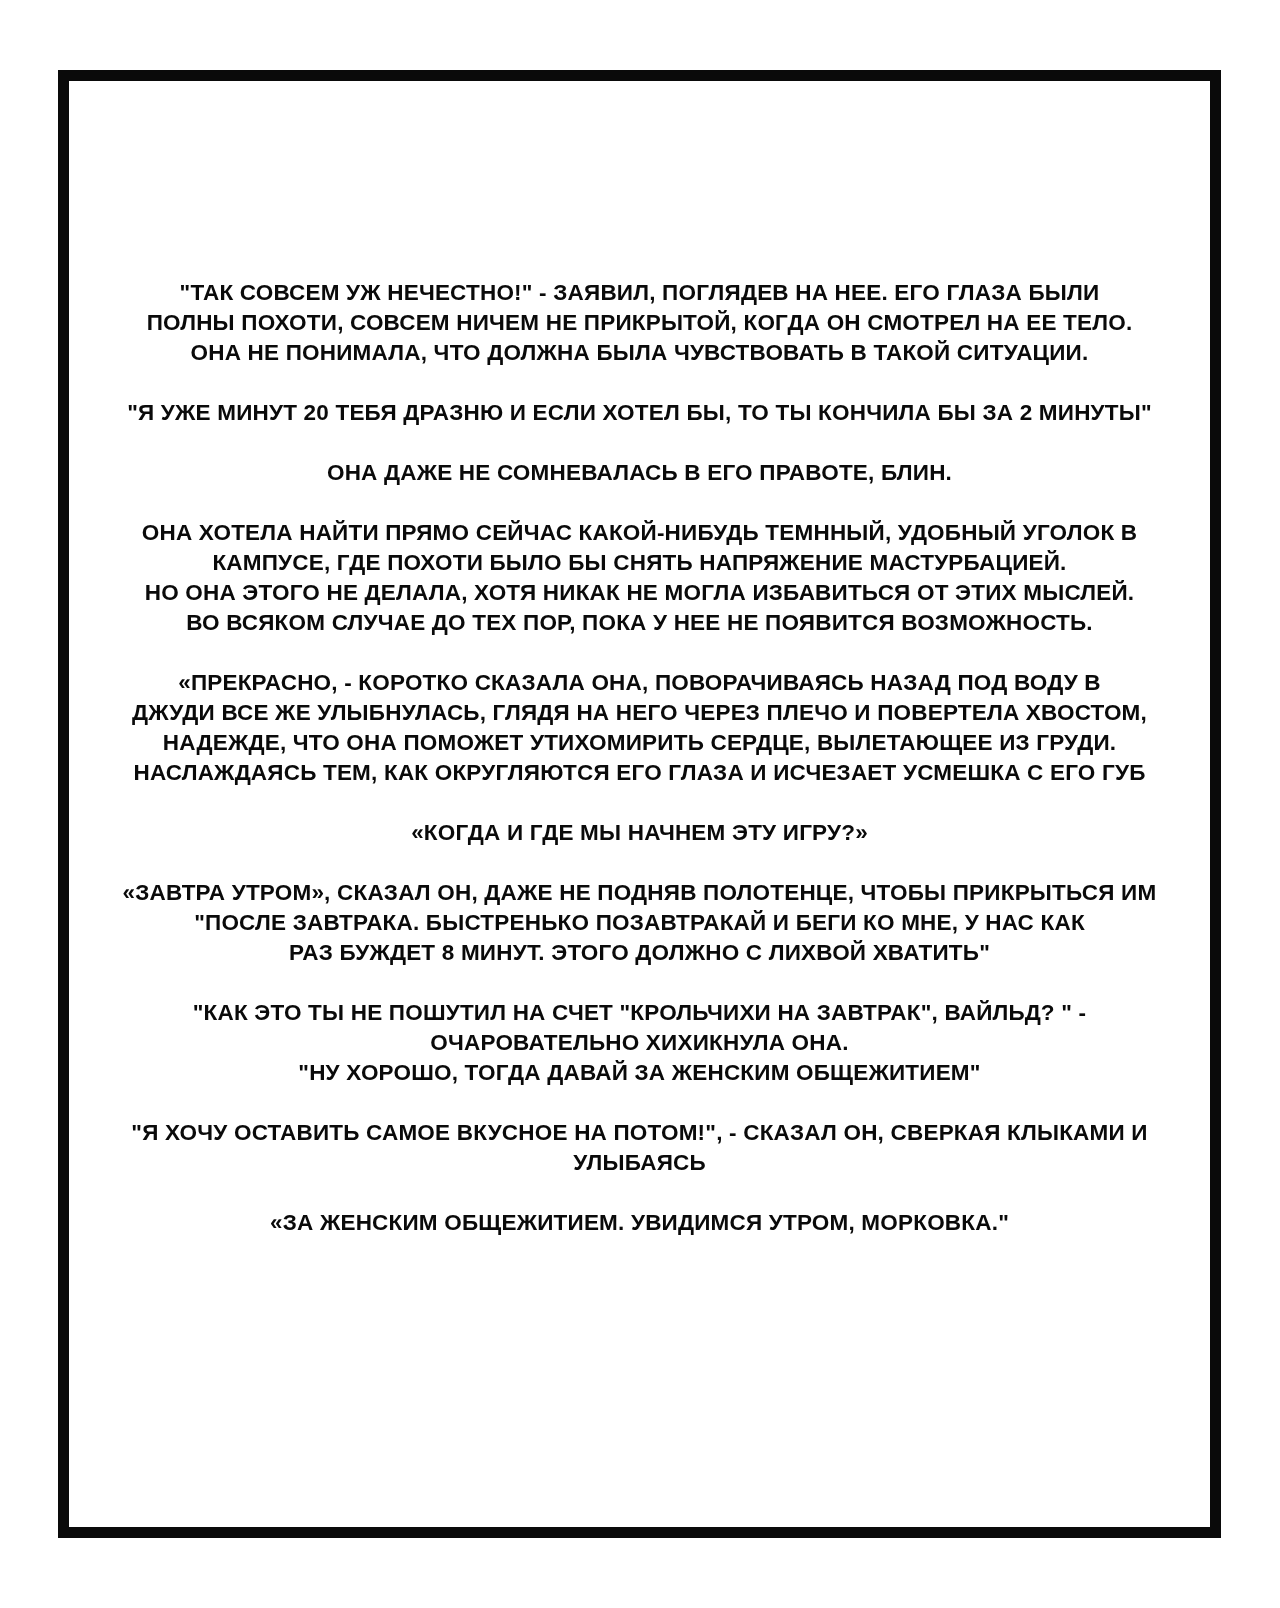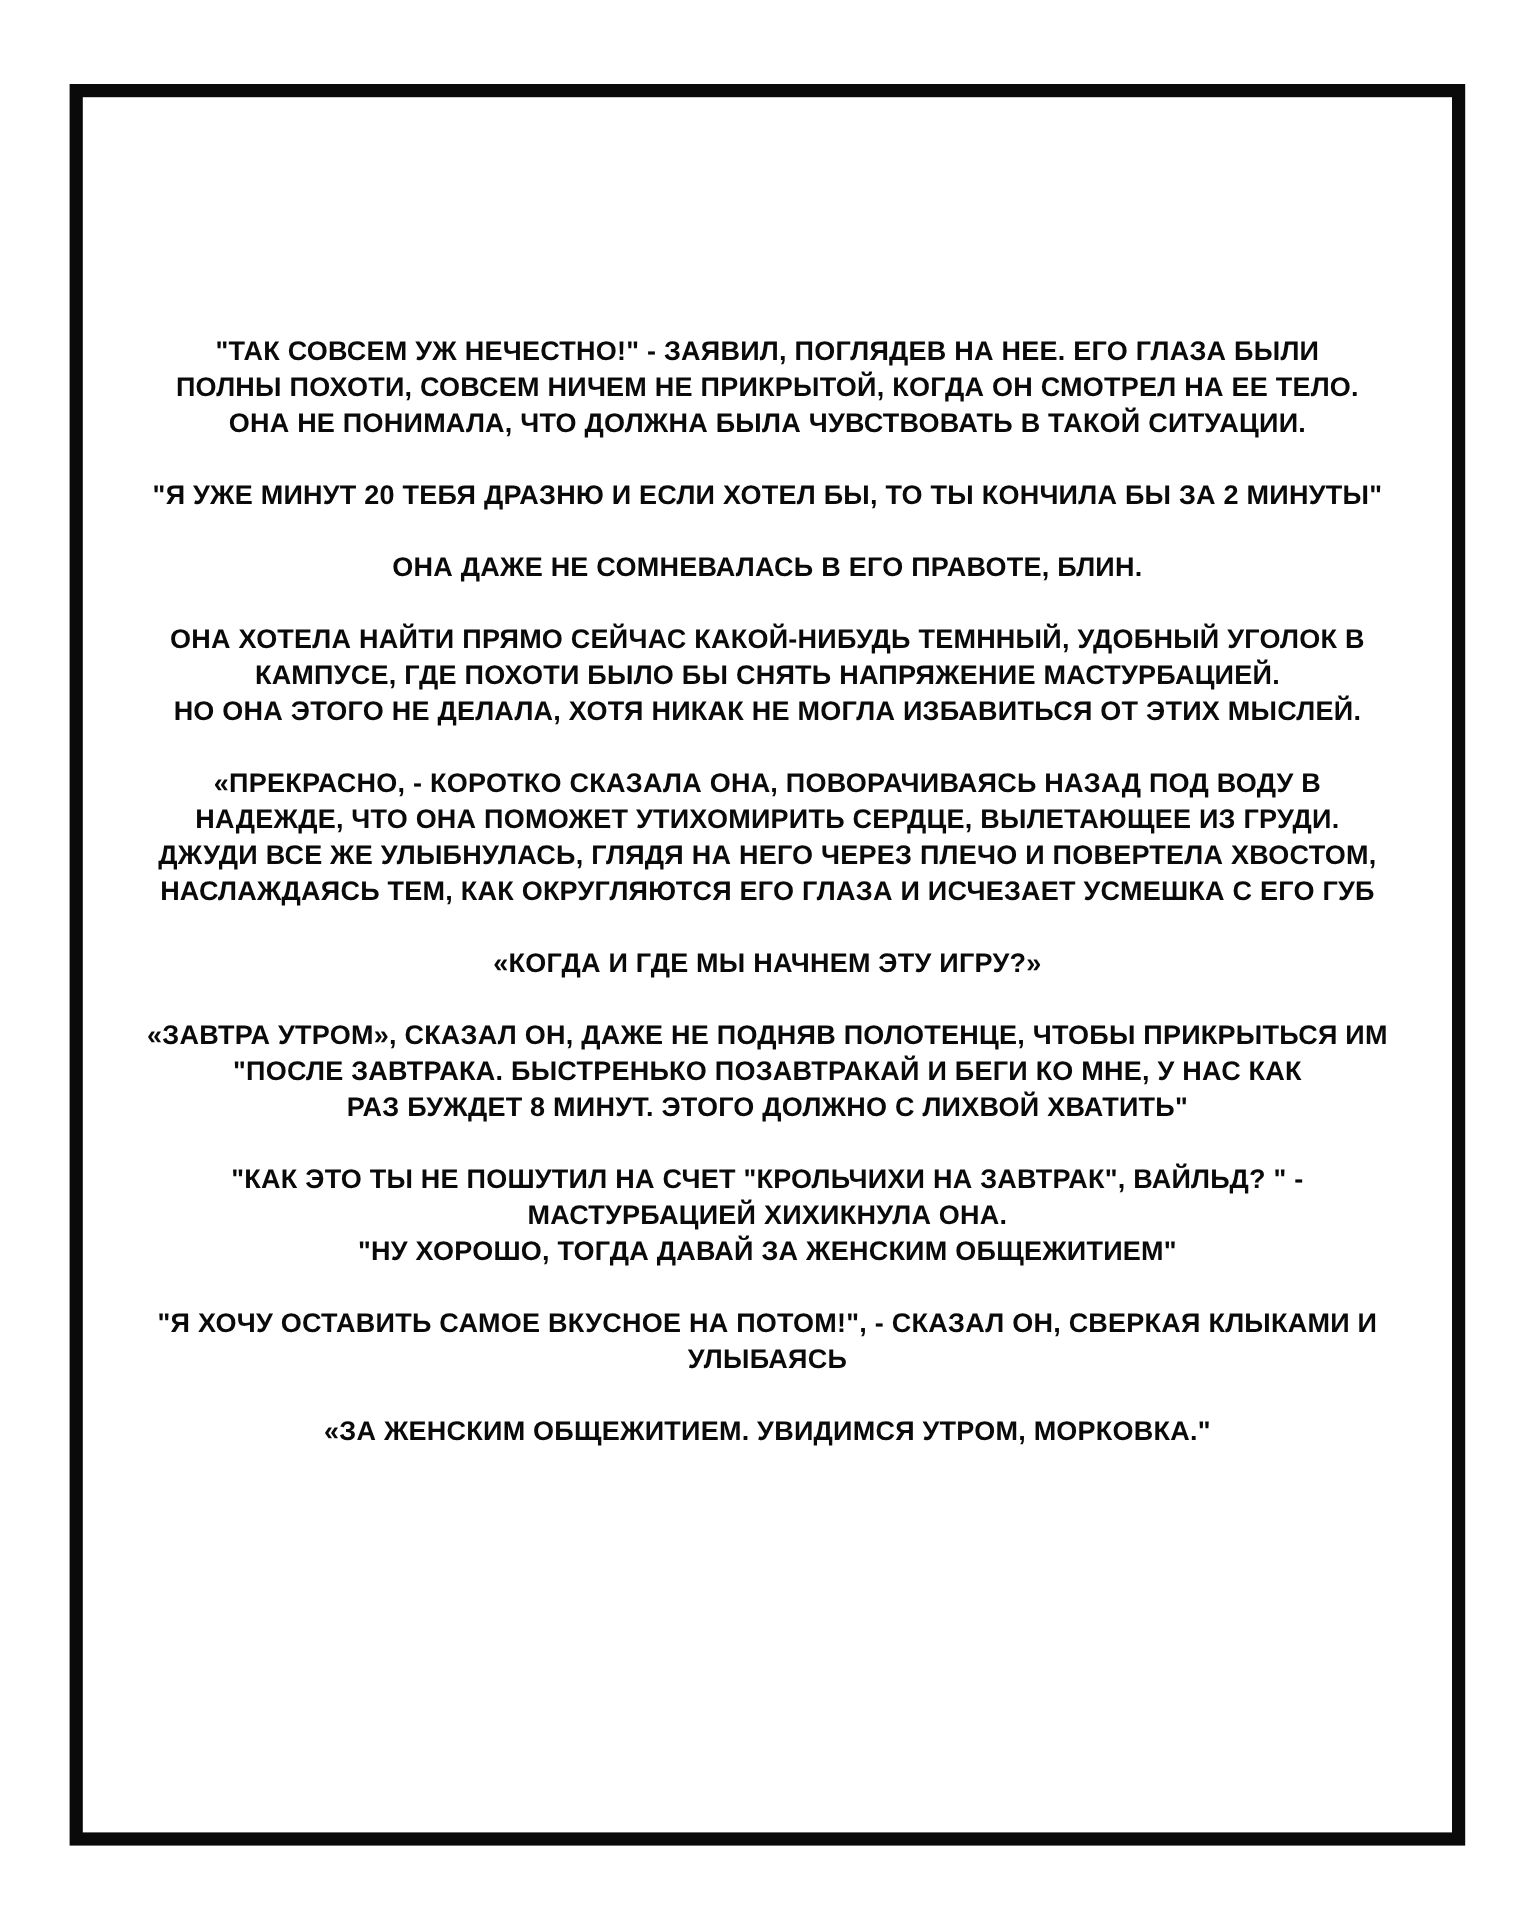--- a/index.html
+++ b/index.html
@@ -66,42 +66,43 @@
       </div>
 
       <div class="para">
         <div class="line">ОНА ДАЖЕ НЕ СОМНЕВАЛАСЬ В ЕГО ПРАВОТЕ, БЛИН.</div>
       </div>
 
       <div class="para">
         <div class="line">ОНА ХОТЕЛА НАЙТИ ПРЯМО СЕЙЧАС КАКОЙ-НИБУДЬ ТЕМННЫЙ, УДОБНЫЙ УГОЛОК В</div>
         <div class="line">КАМПУСЕ, ГДЕ ПОХОТИ БЫЛО БЫ СНЯТЬ НАПРЯЖЕНИЕ МАСТУРБАЦИЕЙ.</div>
         <div class="line">НО ОНА ЭТОГО НЕ ДЕЛАЛА, ХОТЯ НИКАК НЕ МОГЛА ИЗБАВИТЬСЯ ОТ ЭТИХ МЫСЛЕЙ.</div>
+        <div class="line">ВО ВСЯКОМ СЛУЧАЕ ДО ТЕХ ПОР, ПОКА У НЕЕ НЕ ПОЯВИТСЯ ВОЗМОЖНОСТЬ.</div>
       </div>
 
       <div class="para">
         <div class="line">«ПРЕКРАСНО, - КОРОТКО СКАЗАЛА ОНА, ПОВОРАЧИВАЯСЬ НАЗАД ПОД ВОДУ В</div>
+        <div class="line">ДЖУДИ ВСЕ ЖЕ УЛЫБНУЛАСЬ, ГЛЯДЯ НА НЕГО ЧЕРЕЗ ПЛЕЧО И ПОВЕРТЕЛА ХВОСТОМ,</div>
         <div class="line">НАДЕЖДЕ, ЧТО ОНА ПОМОЖЕТ УТИХОМИРИТЬ СЕРДЦЕ, ВЫЛЕТАЮЩЕЕ ИЗ ГРУДИ.</div>
-        <div class="line">ДЖУДИ ВСЕ ЖЕ УЛЫБНУЛАСЬ, ГЛЯДЯ НА НЕГО ЧЕРЕЗ ПЛЕЧО И ПОВЕРТЕЛА ХВОСТОМ,</div>
         <div class="line">НАСЛАЖДАЯСЬ ТЕМ, КАК ОКРУГЛЯЮТСЯ ЕГО ГЛАЗА И ИСЧЕЗАЕТ УСМЕШКА С ЕГО ГУБ</div>
       </div>
 
       <div class="para">
         <div class="line">«КОГДА И ГДЕ МЫ НАЧНЕМ ЭТУ ИГРУ?»</div>
       </div>
 
       <div class="para">
         <div class="line">«ЗАВТРА УТРОМ», СКАЗАЛ ОН, ДАЖЕ НЕ ПОДНЯВ ПОЛОТЕНЦЕ, ЧТОБЫ ПРИКРЫТЬСЯ ИМ</div>
         <div class="line">"ПОСЛЕ ЗАВТРАКА. БЫСТРЕНЬКО ПОЗАВТРАКАЙ И БЕГИ КО МНЕ, У НАС КАК</div>
         <div class="line">РАЗ БУЖДЕТ 8 МИНУТ. ЭТОГО ДОЛЖНО С ЛИХВОЙ ХВАТИТЬ"</div>
       </div>
 
       <div class="para">
         <div class="line">"КАК ЭТО ТЫ НЕ ПОШУТИЛ НА СЧЕТ "КРОЛЬЧИХИ НА ЗАВТРАК", ВАЙЛЬД? " -</div>
-        <div class="line">МАСТУРБАЦИЕЙ ХИХИКНУЛА ОНА.</div>
+        <div class="line">ОЧАРОВАТЕЛЬНО ХИХИКНУЛА ОНА.</div>
         <div class="line">"НУ ХОРОШО, ТОГДА ДАВАЙ ЗА ЖЕНСКИМ ОБЩЕЖИТИЕМ"</div>
       </div>
 
       <div class="para">
         <div class="line">"Я ХОЧУ ОСТАВИТЬ САМОЕ ВКУСНОЕ НА ПОТОМ!", - СКАЗАЛ ОН, СВЕРКАЯ КЛЫКАМИ И</div>
         <div class="line">УЛЫБАЯСЬ</div>
       </div>
 
       <div class="para">
         <div class="line">«ЗА ЖЕНСКИМ ОБЩЕЖИТИЕМ. УВИДИМСЯ УТРОМ, МОРКОВКА."</div>

